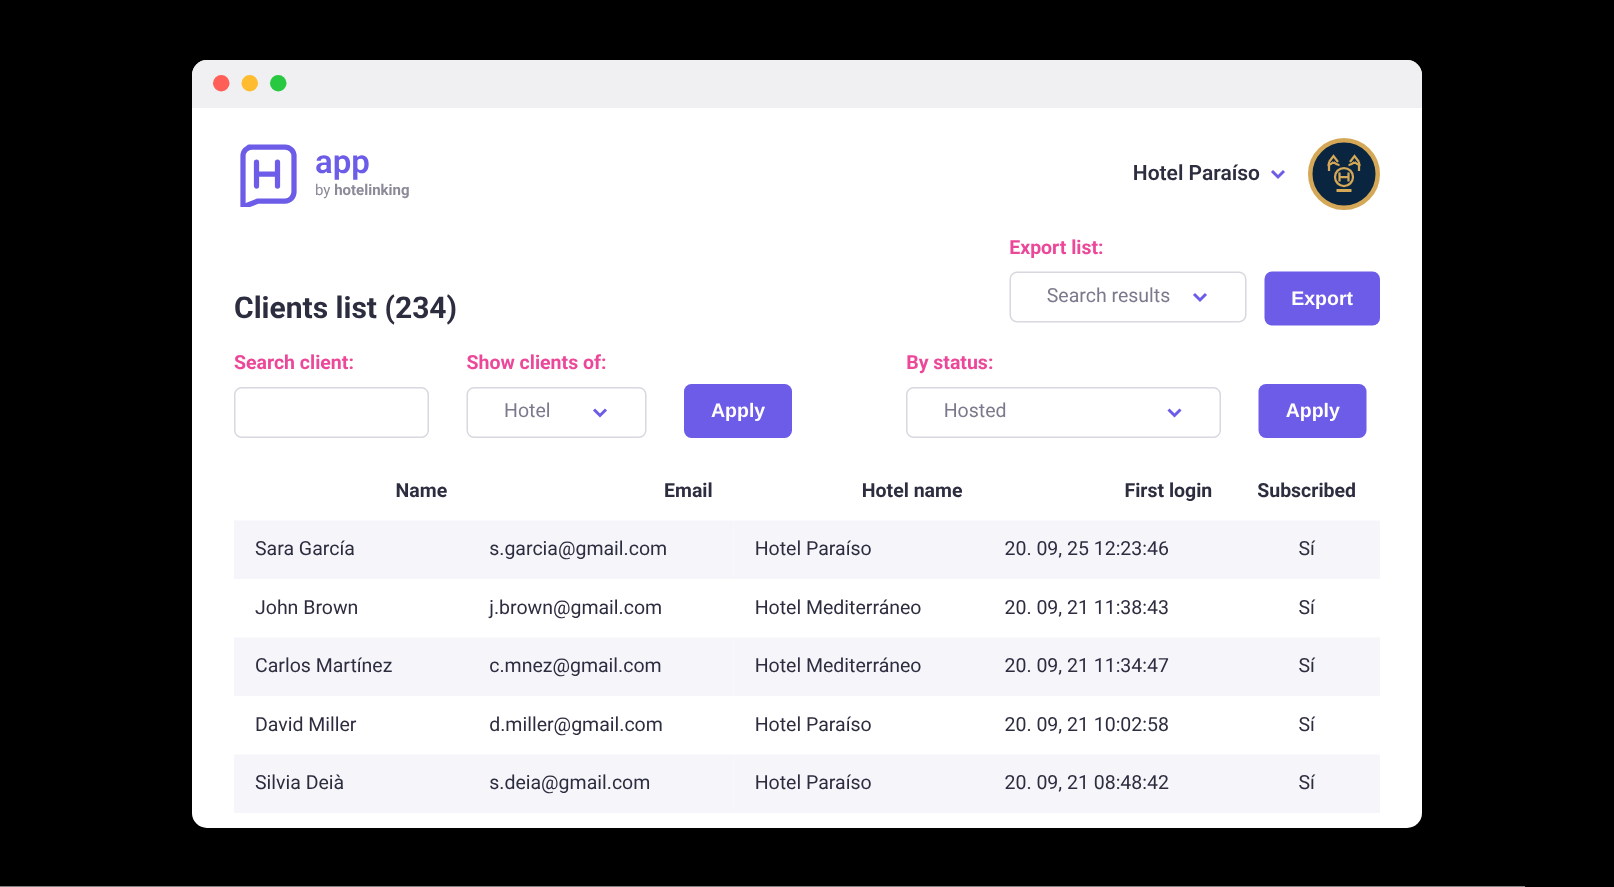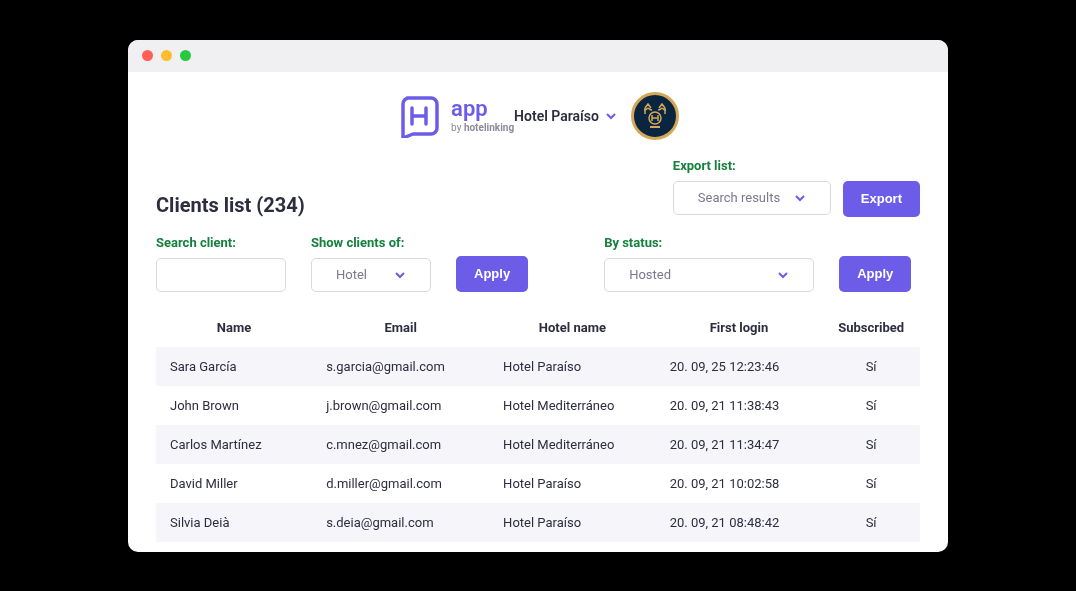--- a/index.html
+++ b/index.html
@@ -37,21 +37,21 @@
       border-radius: 50%;
     }
     .tl-red { background: #ff5f57; }
     .tl-yellow { background: #febc2e; }
     .tl-green { background: #28c840; }
     .content {
       padding: 20px 28px 10px 28px;
     }
     .header {
       display: flex;
-      justify-content: center;
+      justify-content: space-between;
       align-items: center;
       margin-bottom: 18px;
     }
     .logo-block {
       display: flex;
       align-items: center;
       gap: 10px;
     }
     .logo-icon {
       width: 44px;
@@ -107,21 +107,21 @@
       font-weight: 700;
       color: #2d2d40;
     }
     .export-block {
       display: flex;
       flex-direction: column;
     }
     .field-label {
       font-size: 13px;
       font-weight: 700;
-      color: #15803d;
+      color: #ec4899;
       margin-bottom: 8px;
     }
     .export-row {
       display: flex;
       gap: 12px;
     }
     .filters {
       display: flex;
       gap: 25px;
       margin-bottom: 18px;
@@ -162,21 +162,21 @@
       font-weight: 600;
       cursor: pointer;
       display: flex;
       align-items: center;
     }
     .table {
       width: 100%;
       border-collapse: collapse;
     }
     .table th {
-      text-align: center;
+      text-align: right;
       font-size: 13px;
       font-weight: 700;
       color: #2d2d40;
       padding: 10px 14px 12px 14px;
     }
     .table td {
       font-size: 13px;
       color: #2d2d40;
       padding: 12px 14px;
     }

